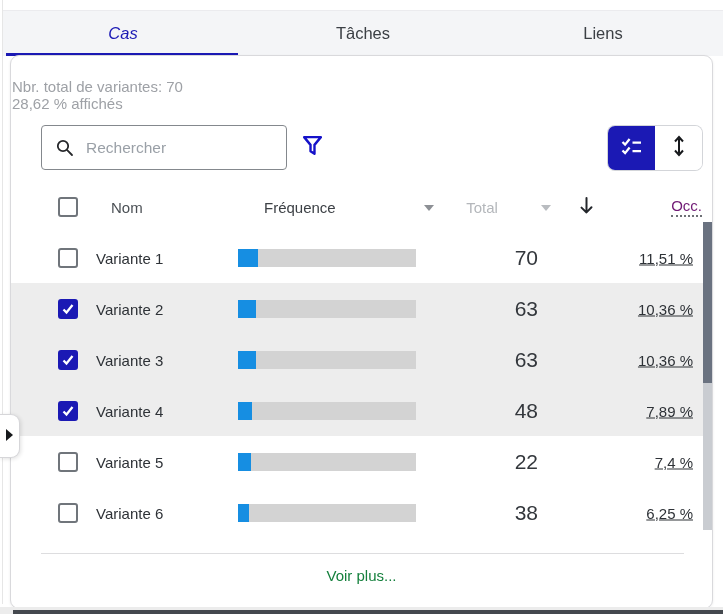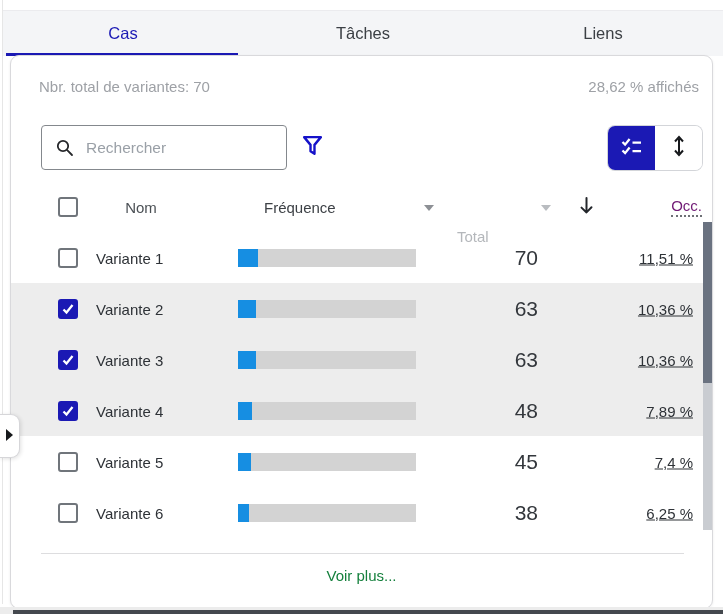--- a/index.html
+++ b/index.html
@@ -5,51 +5,51 @@
   html,body{width:723px;height:614px;margin:0;overflow:hidden;background:#fff;
     font-family:"Liberation Sans","DejaVu Sans",sans-serif;-webkit-font-smoothing:antialiased;}
   .stage{position:relative;width:723px;height:614px;}
   .left-edge{position:absolute;left:2px;top:0;bottom:10px;width:1px;background:#e6e6e6;}
 
   
   .tabbar{position:absolute;left:3px;right:0;top:10px;height:45px;background:var(--tabbar-bg);
     border-top:1px solid #ebebee;display:flex;}
   .tab{flex:1;display:flex;align-items:center;justify-content:center;font-size:16.5px;
     color:#3c4045;position:relative;cursor:pointer;}
-  .tab.active{color:var(--accent);}
+  .tab.active{color:var(--accent);font-style:italic;}
   .tab.active::after{content:"";position:absolute;left:3px;right:5px;bottom:0;height:3px;background:var(--accent);}
 
   
   .card{position:absolute;left:10px;right:10px;top:55px;height:552px;background:#fff;
     border:1px solid #d9d9dc;border-radius:9px;box-shadow:0 1px 3px rgba(0,0,0,.07);}
   .card-inner{position:absolute;inset:0;overflow:hidden;border-radius:8px;}
 
-  .summary{position:absolute;left:28px;right:13px;top:22px;display:flex;justify-content:space-between;
-    font-size:15px;color:#9ea1a6;}
+  .summary{position:absolute;left:1px;right:13px;top:22px;display:flex;justify-content:space-between;
+    font-size:15px;color:#9ea1a6;flex-direction:column;}
 
   
   .searchbox{position:absolute;left:30px;top:69px;width:246px;height:45px;border:1px solid #84888d;
     border-radius:4px;display:flex;align-items:center;background:#fff;box-sizing:border-box;}
   .searchbox .mag{margin:0 10px 0 13px;display:flex;}
   .searchbox input{border:none;outline:none;font-size:15.5px;color:#14532d;width:170px;
     font-family:inherit;background:transparent;}
   .searchbox input::placeholder{color:#9aa0a7;}
   .funnel{position:absolute;left:290px;top:78px;cursor:pointer;}
 
   .segmented{position:absolute;right:10px;top:70px;width:94px;height:44px;display:flex;
     border-radius:7px;overflow:hidden;box-shadow:0 0 0 1px #d3d5d9;}
   .seg{flex:1;display:flex;align-items:center;justify-content:center;cursor:pointer;background:#fff;}
   .seg.blue{background:var(--accent);}
 
   
   .thead{position:absolute;left:0;right:0;top:132px;height:38px;}
   .thead .cell{position:absolute;top:50%;transform:translateY(-50%);font-size:15px;}
-  .h-nom{left:100px;width:60px;text-align:center;color:#4b5055;}
+  .h-nom{left:100px;width:60px;text-align:left;color:#4b5055;}
   .h-freq{left:253px;width:96px;color:#3d4146;cursor:pointer;}
-  .h-total{left:446px;width:50px;color:#b4b7bb;cursor:pointer;margin-top:29px;}
+  .h-total{left:446px;width:50px;text-align:center;color:#b4b7bb;cursor:pointer;}
   .h-occ{right:10px;color:#701a75;border-bottom:2px dotted #6d7075;padding-bottom:1px;cursor:pointer;}
   .caret{position:absolute;top:50%;margin-top:-2px;width:0;height:0;cursor:pointer;
     border-left:5px solid transparent;border-right:5px solid transparent;}
   .caret.c1{left:413px;border-top:6px solid #8d9095;}
   .caret.c2{left:530px;border-top:6px solid #b9bcc0;}
   .sort-arrow{position:absolute;left:565px;top:50%;transform:translateY(-54%);cursor:pointer;display:flex;}
 
   
   .cb{width:20px;height:20px;border:2px solid #70757b;border-radius:3px;background:#fff;
     box-sizing:border-box;display:flex;align-items:center;justify-content:center;cursor:pointer;flex:none;}
@@ -222,21 +222,21 @@
     <span class="occ">7,89 %</span>
   </div>
           <div class="row">
     <span class="cb">
       
     </span>
     <span class="name">Variante 5</span>
     <span class="bar">
       <span class="fill" style="width: 7.4%;"></span>
     </span>
-    <span class="total">45</span>
+    <span class="total">22</span>
     <span class="occ">7,4 %</span>
   </div>
           <div class="row">
     <span class="cb">
       
     </span>
     <span class="name">Variante 6</span>
     <span class="bar">
       <span class="fill" style="width: 6.25%;"></span>
     </span>

